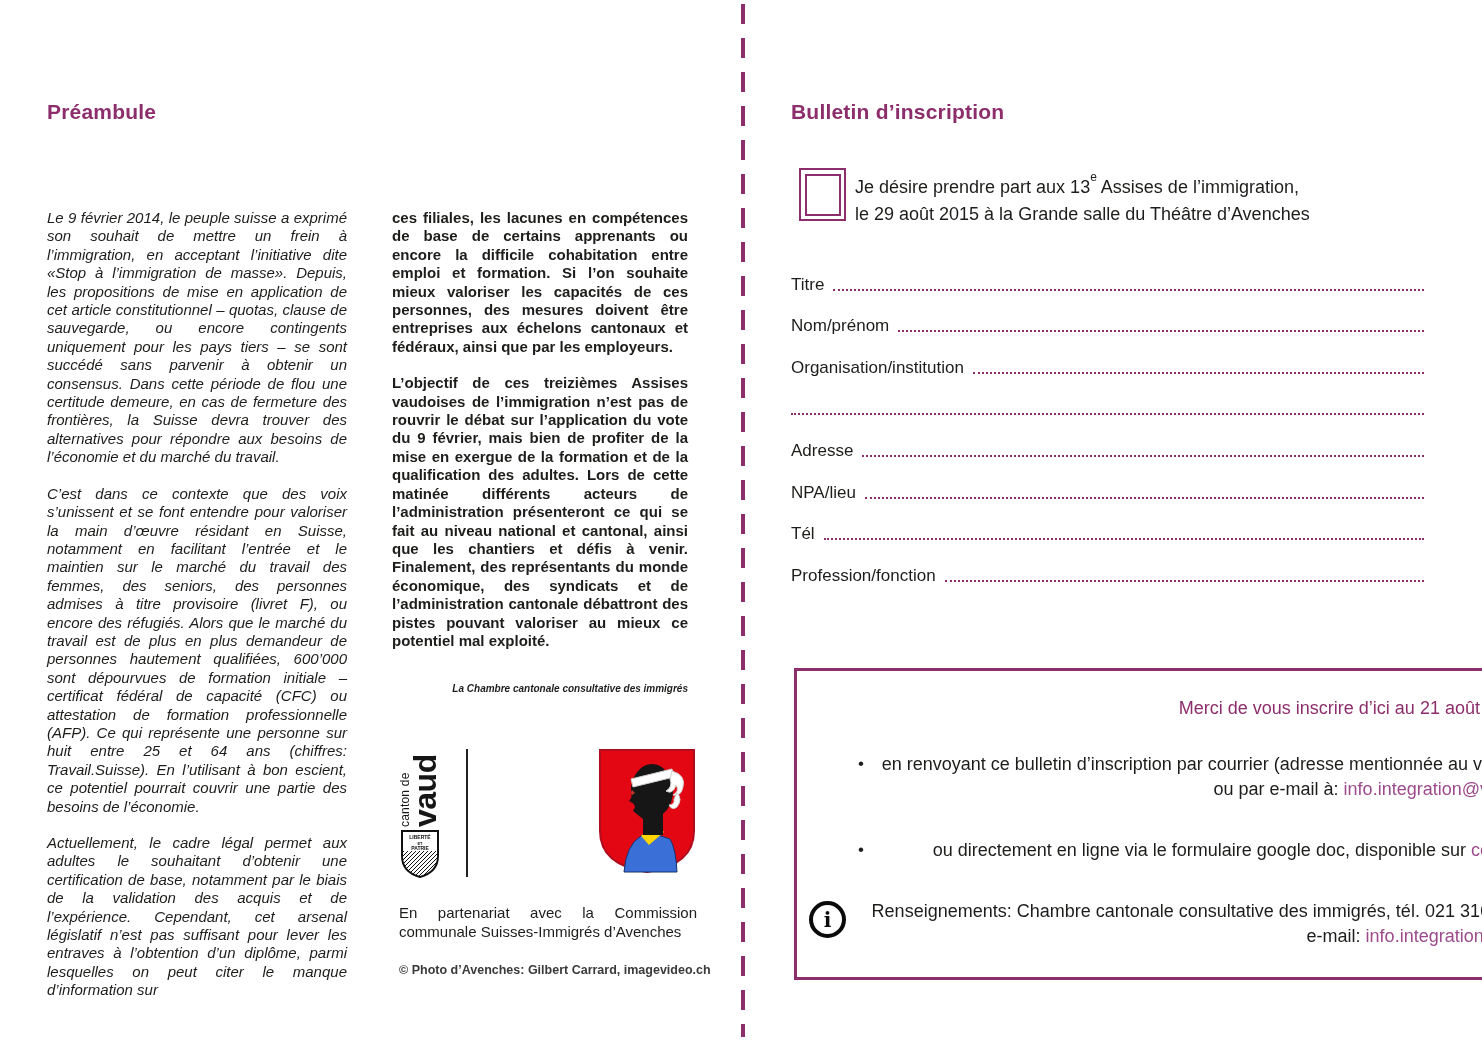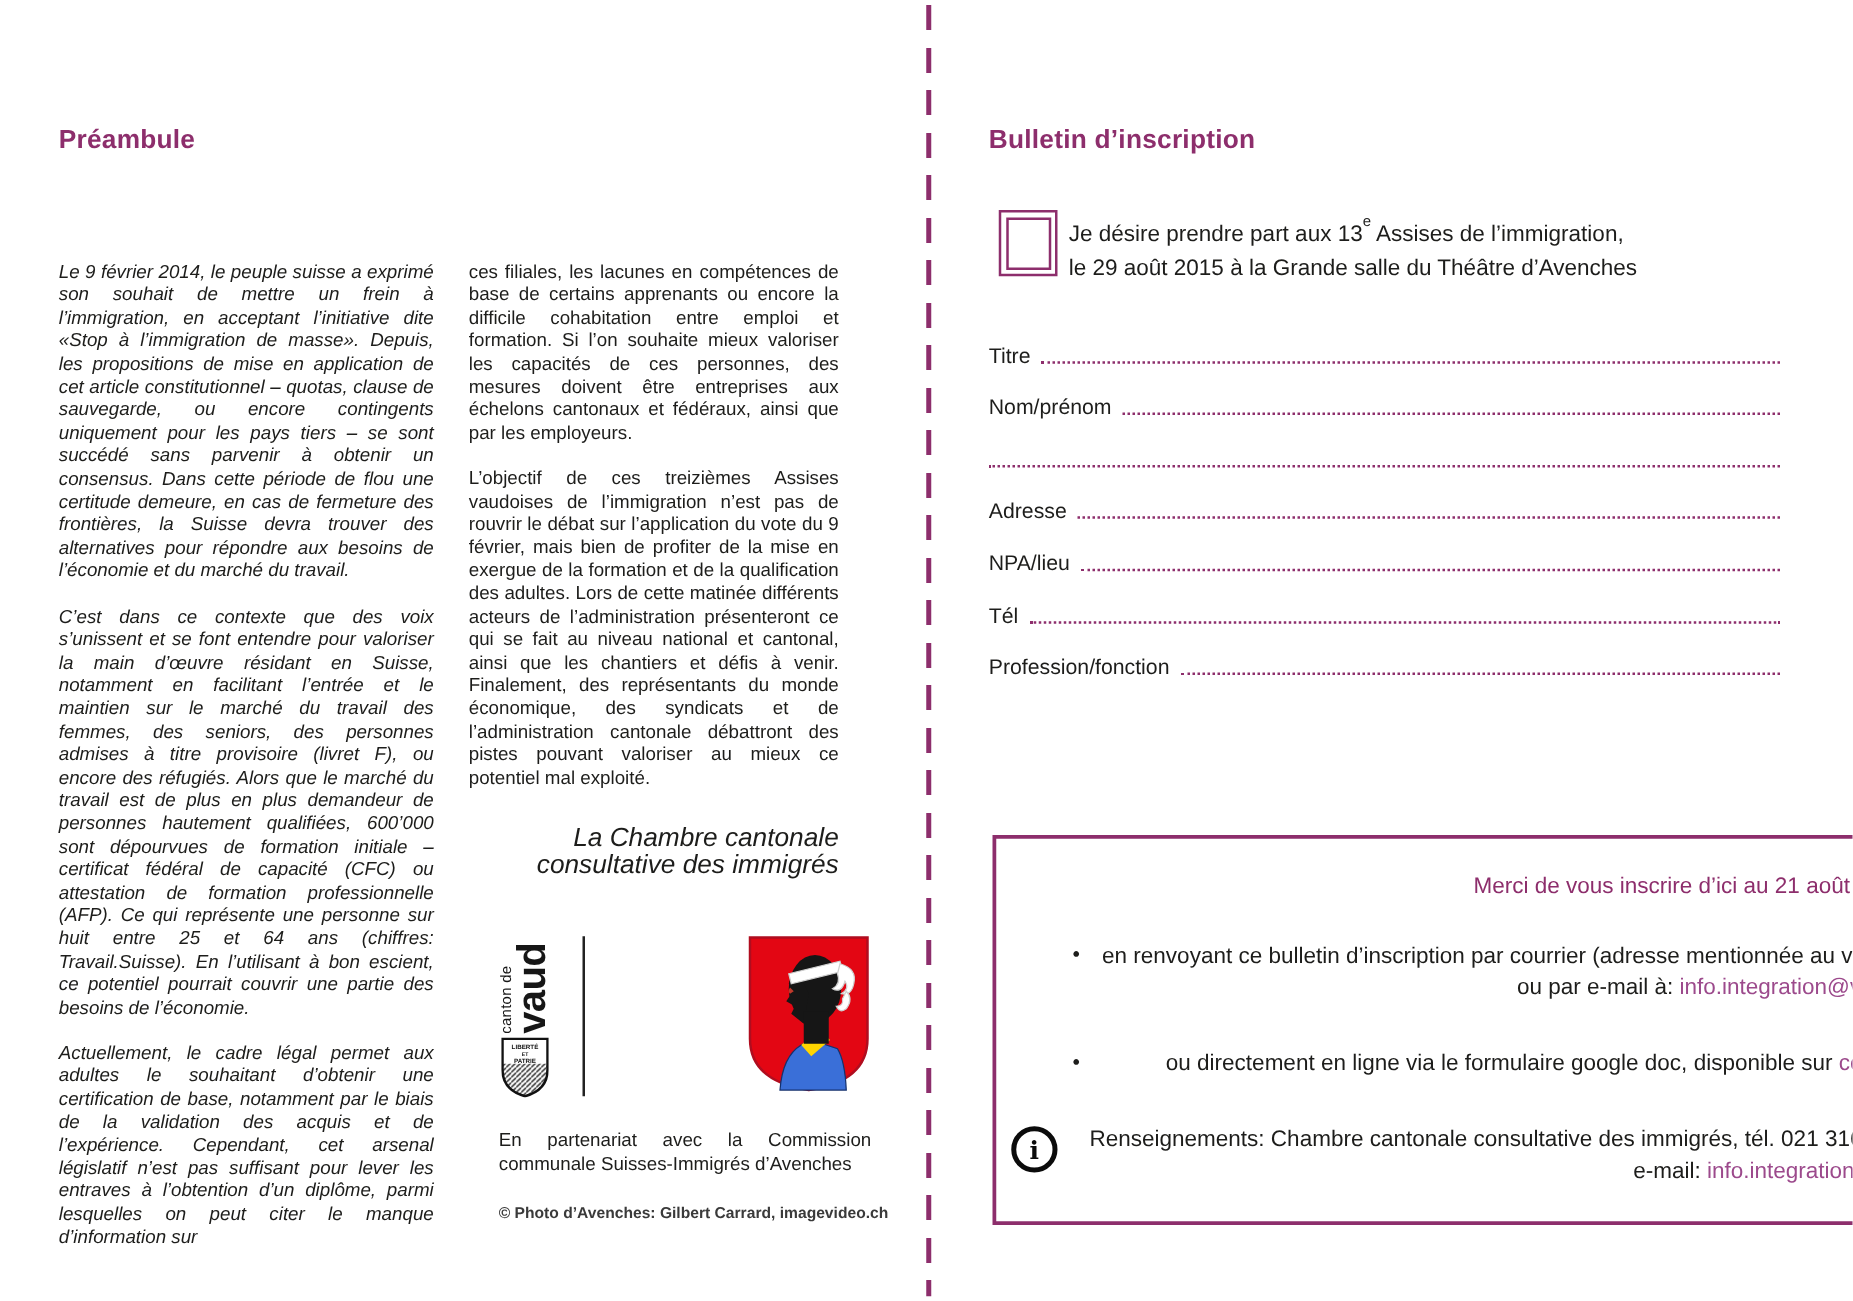--- a/index.html
+++ b/index.html
@@ -14,21 +14,21 @@
     position:relative;overflow:hidden;
   }
   .abs{position:absolute;}
   .section-title{
     font-size:21px;font-weight:700;color:var(--accent);letter-spacing:.2px;
   }
   
   .text-col{width:300px;font-size:15px;line-height:18.4px;text-align:justify;}
   .text-col p{margin:0 0 18px 0;}
   .attribution{
-    margin-top:28px;font-style:italic;text-align:right;font-size:21px;line-height:21px;
+    margin-top:28px;font-style:italic;text-align:right;font-size:10px;line-height:21px;
   }
   
   .vaud-rot-outer{left:399px;top:747px;width:44px;height:80px;}
   .vaud-rot-inner{
     width:80px;height:44px;transform-origin:0 0;
     transform:rotate(-90deg) translateX(-80px);
     display:flex;flex-direction:column;justify-content:flex-start;color:#161616;
   }
   .vaud-small{font-size:12px;line-height:12px;font-weight:400;letter-spacing:.2px;}
   .vaud-big{font-size:32px;line-height:29px;font-weight:700;letter-spacing:-.5px;}
@@ -78,21 +78,21 @@
 <body>
 
 <div class="abs section-title" style="left:47px;top:100px;">Préambule</div>
 
 <div class="abs text-col" style="left:47px;top:209px;font-style:italic;">
   <p>Le 9 février 2014, le peuple suisse a exprimé son souhait de mettre un frein à l’immigration, en acceptant l’initiative dite «Stop à l’immigration de masse». Depuis, les propositions de mise en application de cet article constitutionnel – quotas, clause de sauvegarde, ou encore contingents uniquement pour les pays tiers – se sont succédé sans parvenir à obtenir un consensus. Dans cette période de flou une certitude demeure, en cas de fermeture des frontières, la Suisse devra trouver des alternatives pour répondre aux besoins de l’économie et du marché du travail.</p>
   <p>C’est dans ce contexte que des voix s’unissent et se font entendre pour valoriser la main d’œuvre résidant en Suisse, notamment en facilitant l’entrée et le maintien sur le marché du travail des femmes, des seniors, des personnes admises à titre provisoire (livret F), ou encore des réfugiés. Alors que le marché du travail est de plus en plus demandeur de personnes hautement qualifiées, 600’000 sont dépourvues de formation initiale – certificat fédéral de capacité (CFC) ou attestation de formation professionnelle (AFP). Ce qui représente une personne sur huit entre 25 et 64 ans (chiffres: Travail.Suisse). En l’utilisant à bon escient, ce potentiel pourrait couvrir une partie des besoins de l’économie.</p>
   <p>Actuellement, le cadre légal permet aux adultes le souhaitant d’obtenir une certification de base, notamment par le biais de la validation des acquis et de l’expérience. Cependant, cet arsenal législatif n’est pas suffisant pour lever les entraves à l’obtention d’un diplôme, parmi lesquelles on peut citer le manque d’information sur</p>
 </div>
 
-<div class="abs text-col" style="left:375px;top:209px;width:296px;">
+<div class="abs text-col" style="left:392px;top:209px;width:296px;font-weight:bold;">
   <p>ces filiales, les lacunes en compétences de base de certains apprenants ou encore la difficile cohabitation entre emploi et formation. Si l’on souhaite mieux valoriser les capacités de ces personnes, des mesures doivent être entreprises aux échelons cantonaux et fédéraux, ainsi que par les employeurs.</p>
   <p>L’objectif de ces treizièmes Assises vaudoises de l’immigration n’est pas de rouvrir le débat sur l’application du vote du 9 février, mais bien de profiter de la mise en exergue de la formation et de la qualification des adultes. Lors de cette matinée différents acteurs de l’administration présenteront ce qui se fait au niveau national et cantonal, ainsi que les chantiers et défis à venir. Finalement, des représentants du monde économique, des syndicats et de l’administration cantonale débattront des pistes pouvant valoriser au mieux ce potentiel mal exploité.</p>
   <div class="attribution">La Chambre cantonale consultative des immigrés</div>
 </div>
 
 <div class="abs vaud-rot-outer">
   <div class="vaud-rot-inner">
     <div class="vaud-small">canton de</div>
     <div class="vaud-big">vaud</div>
   </div>
@@ -146,20 +146,24 @@
 
 <div class="abs form-fields">
   <div class="field-row">
     <span class="field-label">Titre</span>
     <span class="field-dots"></span>
   </div>
   <div class="field-row">
     <span class="field-label">Nom/prénom</span>
     <span class="field-dots"></span>
   </div>
+  <div class="field-row">
+    <span class="field-label">Organisation/institution</span>
+    <span class="field-dots"></span>
+  </div>
   <div class="field-row no-label">
     <span class="field-label"></span>
     <span class="field-dots"></span>
   </div>
   <div class="field-row">
     <span class="field-label">Adresse</span>
     <span class="field-dots"></span>
   </div>
   <div class="field-row">
     <span class="field-label">NPA/lieu</span>

